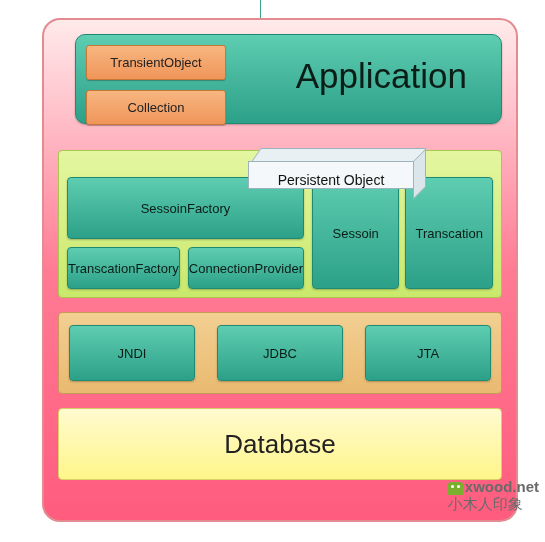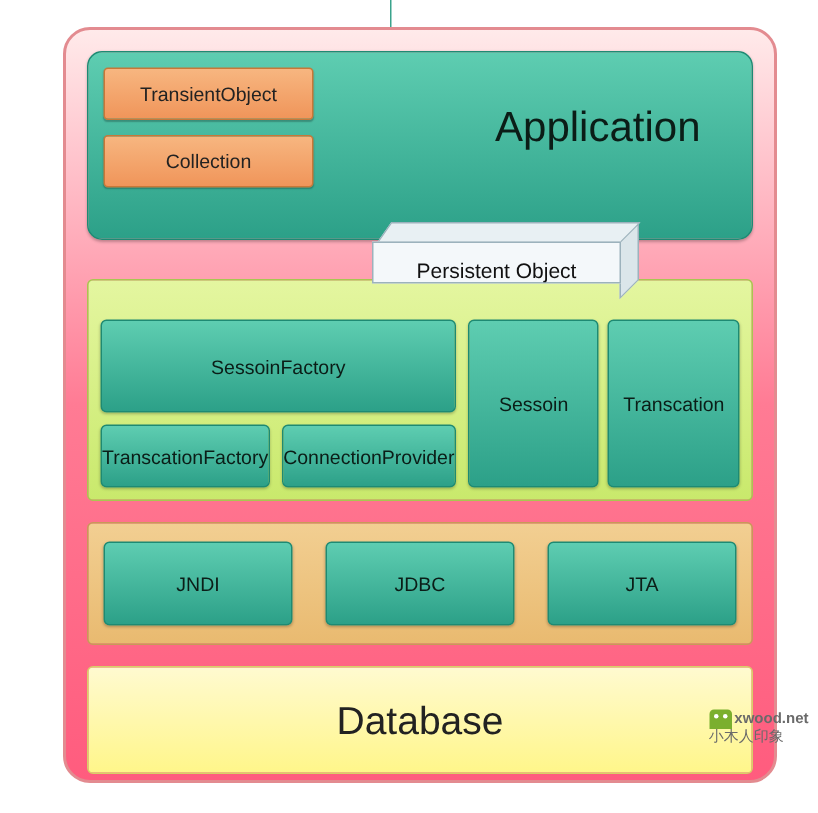--- a/index.html
+++ b/index.html
@@ -33,29 +33,30 @@
     padding: 14px 14px 10px 14px;
   }
   .tealbox {
     background: linear-gradient(180deg, #5ecdb1 0%, #2ca088 100%);
     border: 1px solid #1e8a73;
     border-radius: 4px;
     box-shadow: 0 1px 2px rgba(0,0,0,0.25);
   }
   .appbox {
     position: relative;
-    height: 126px;
+    height: 90px;
     border-radius: 10px;
     padding: 10px;
+    margin-left: 17px;
   }
   .apptitle {
     position: absolute;
     right: 34px;
-    top: 34px;
-    font-size: 28px;
+    top: 21px;
+    font-size: 35px;
     color: #0b1d17;
   }
   .orangebox {
     background: linear-gradient(180deg, #f7b680 0%, #f0955a 100%);
     border: 1px solid #c77838;
     border-radius: 3px;
     width: 140px;
     height: 35px;
     line-height: 33px;
     text-align: center;
@@ -142,22 +143,22 @@
     height: 72px;
     display: flex;
     align-items: center;
     justify-content: center;
     font-size: 26px;
     color: #222;
   }
   .watermark {
     position: absolute;
     right: 6px;
-    bottom: 45px;
-    font-size: 10px;
+    bottom: 30px;
+    font-size: 15px;
     color: #6a6a6a;
     text-align: left;
     line-height: 1.1;
   }
   .wm-robot {
     display: inline-block;
     width: 15px; height: 13px;
     background: #7baf2e;
     border-radius: 3px 3px 0 0;
     position: relative;

